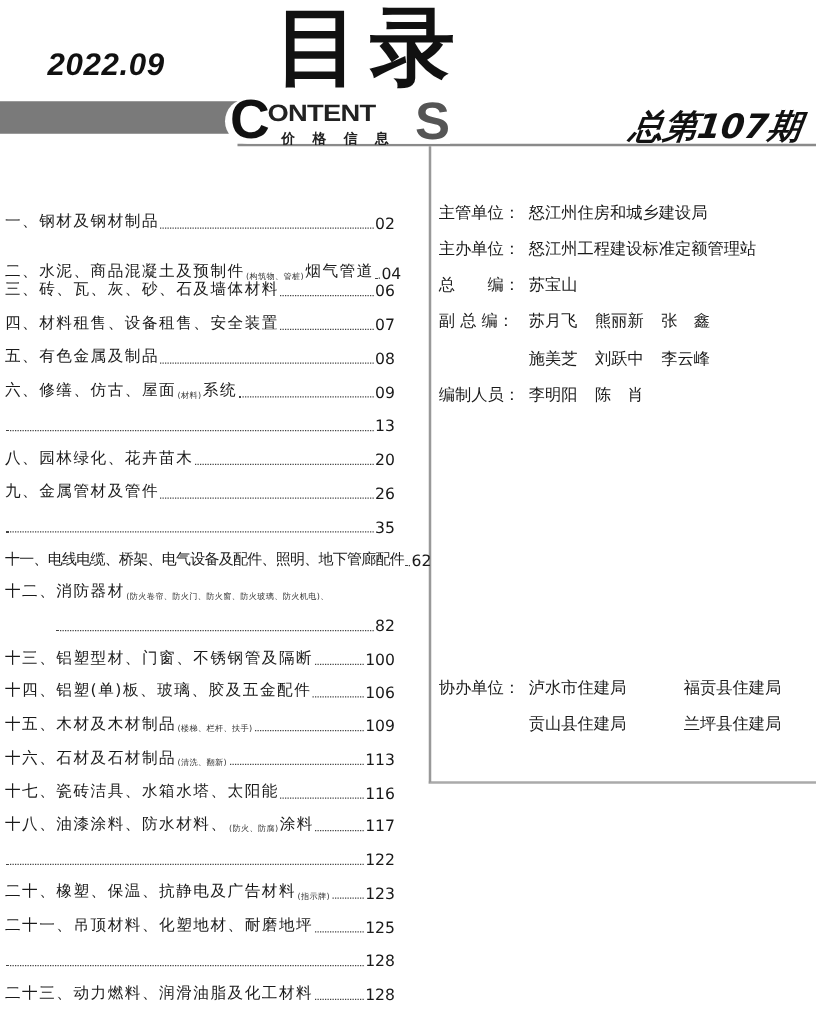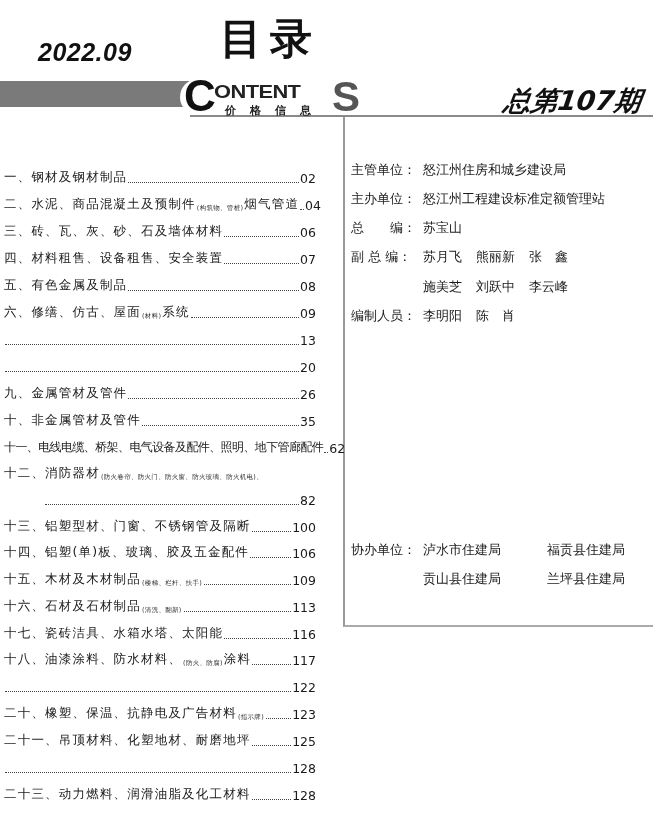--- a/index.html
+++ b/index.html
@@ -1,18 +1,18 @@
 <!DOCTYPE html>
 <html><head>
 <meta charset="utf-8">
 <style>
   html, body { margin: 0; padding: 0; background: #fff; }
   body { width: 653px; height: 829px; position: relative; overflow: hidden; font-family: "DejaVu Sans", sans-serif; color: #1a1a1a; }
   .date { position: absolute; left: 38px; top: 38px; font-family: "Liberation Sans", sans-serif; font-weight: bold; font-style: italic; font-size: 25px; color: #111; letter-spacing: 0.5px; }
-  .title { position: absolute; left: 220px; top: 4px; font-family: "DejaVu Sans", sans-serif; font-weight: bold; font-size: 42px; line-height: 70px; letter-spacing: 8px; color: #111; }
+  .title { position: absolute; left: 220px; top: 4px; font-family: "DejaVu Sans", sans-serif; font-weight: bold; font-size: 68px; line-height: 70px; letter-spacing: 8px; color: #111; }
   .banner-bar { position: absolute; left: 0; top: 81px; width: 190px; height: 26px; background: #7a7a7a; }
   .banner-line { position: absolute; left: 190px; top: 115px; width: 463px; height: 2px; background: #8a8a8a; }
   .contents-pill { position: absolute; left: 180px; top: 79px; width: 180px; height: 36px; background: #fff; border-radius: 18px 0 0 18px; }
   .contents-c { position: absolute; left: 184px; top: 74px; font-family: "Liberation Sans", sans-serif; font-weight: bold; font-size: 44px; line-height: 44px; color: #111; }
   .contents-mid { position: absolute; left: 214px; top: 82px; font-family: "Liberation Sans", sans-serif; font-weight: bold; font-size: 19px; line-height: 19px; letter-spacing: -0.5px; color: #222; transform: scaleX(1.15); transform-origin: left; }
   .contents-s { position: absolute; left: 332px; top: 76px; font-family: "Liberation Sans", sans-serif; font-weight: bold; font-size: 42px; line-height: 42px; color: #555; }
   .contents-sub { position: absolute; left: 225px; top: 103px; font-size: 11px; font-weight: bold; letter-spacing: 14px; color: #222; text-align: right; }
   .issue { position: absolute; right: 12px; top: 83px; font-family: "DejaVu Sans", sans-serif; font-weight: bold; font-style: italic; font-size: 27px; color: #111; transform: skewX(-8deg); letter-spacing: 0px; }
   .info-box { position: absolute; left: 343px; top: 117px; width: 320px; height: 508px; border-left: 2px solid #999; border-bottom: 2px solid #aaa; }
   .toc { position: absolute; left: 4px; top: 168px; width: 312px; }
@@ -43,21 +43,21 @@
 <div class="issue">总第107期</div>
 
 <div class="info-box"></div>
 
 <div class="toc">
   <div class="toc-row" style="top:0px">
       <span class="label">一、钢材及钢材制品</span>
       <span class="dots"></span>
       <span class="page">02</span>
     </div>
-  <div class="toc-row" style="top:27px">
+  <div class="toc-row" style="top:40px">
       <span class="label">二、水泥、商品混凝土及预制件</span>
       <span class="note">(构筑物、管桩)</span>
       <span class="label">烟气管道</span>
       <span class="dots"></span>
       <span class="page">04</span>
     </div>
   <div class="toc-row" style="top:54px">
       <span class="label">三、砖、瓦、灰、砂、石及墙体材料</span>
       <span class="dots"></span>
       <span class="page">06</span>
@@ -77,30 +77,30 @@
       <span class="note">(材料)</span>
       <span class="label">系统</span>
       <span class="dots"></span>
       <span class="page">09</span>
     </div>
   <div class="toc-row" style="top:162px">
       <span class="dots"></span>
       <span class="page">13</span>
     </div>
   <div class="toc-row" style="top:189px">
+      <span class="label">八、园林绿化、花卉苗木</span>
       <span class="dots"></span>
       <span class="page">20</span>
     </div>
   <div class="toc-row" style="top:216px">
       <span class="label">九、金属管材及管件</span>
       <span class="dots"></span>
       <span class="page">26</span>
     </div>
   <div class="toc-row" style="top:243px">
-      <span class="label">十、非金属管材及管件</span>
       <span class="dots"></span>
       <span class="page">35</span>
     </div>
   <div class="toc-row compact" style="top:270px">
       <span class="label">十一、电线电缆、桥架、电气设备及配件、照明、地下管廊配件</span>
       <span class="dots"></span>
       <span class="page">62</span>
     </div>
   <div class="toc-row" style="top:296px">
       <span class="label">十二、消防器材</span>

